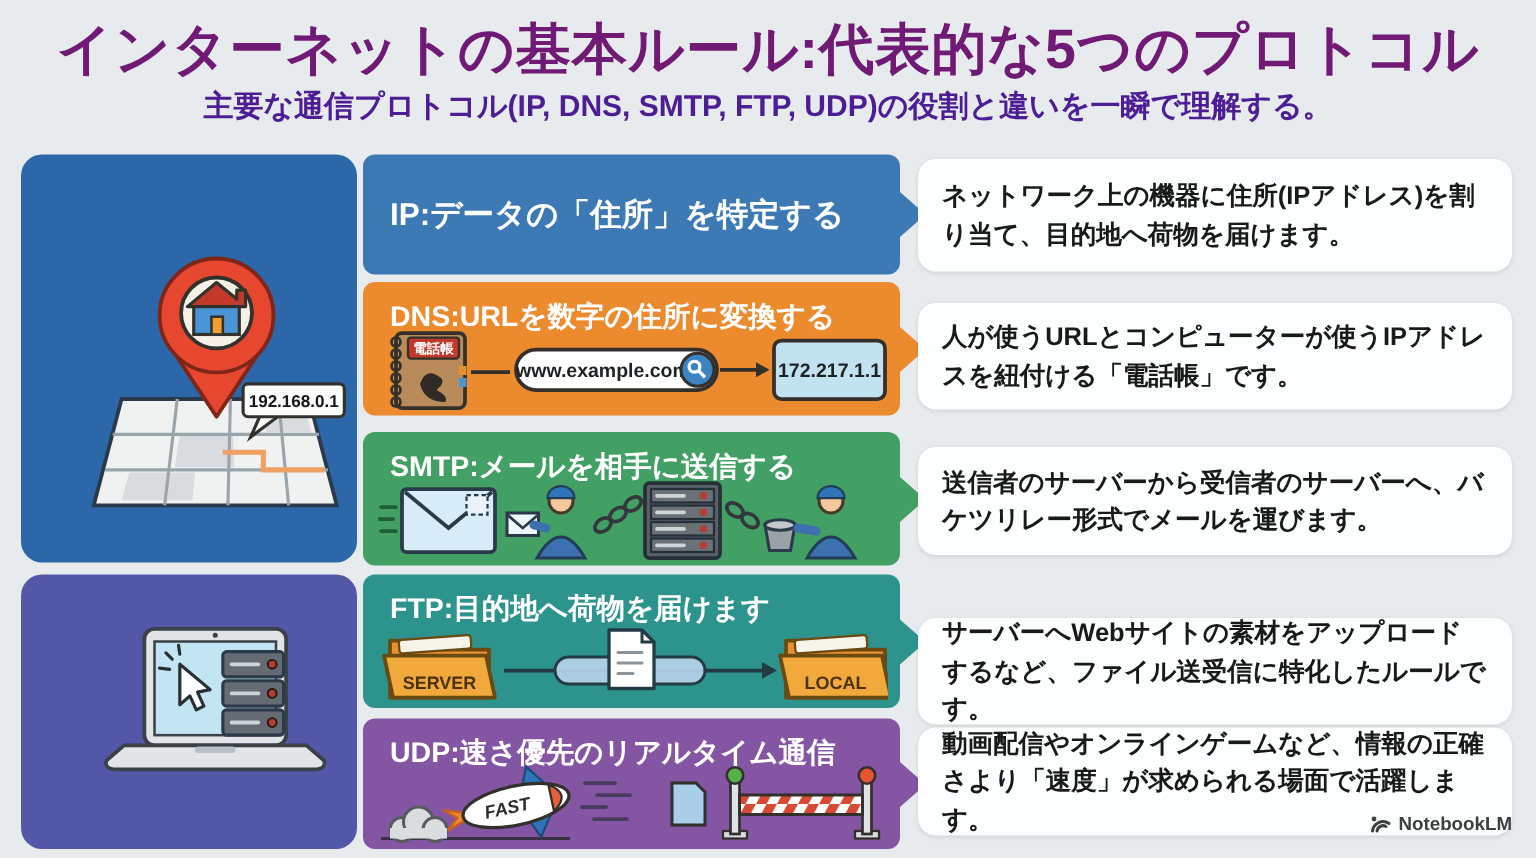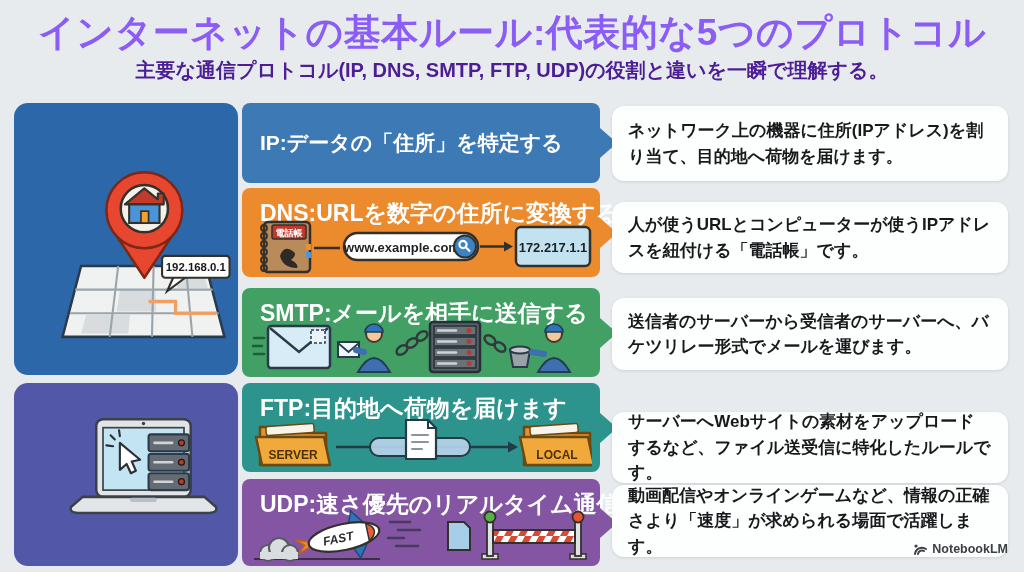--- a/index.html
+++ b/index.html
@@ -10,21 +10,21 @@
     position:relative;
     overflow:hidden;
     color:#15181a;
   }
   .stage { position:absolute; inset:0; }
 
   
   .title {
     position:absolute; top:8px; left:0; width:100%;
     text-align:center; font-size:37px; font-weight:900;
-    letter-spacing:.5px; color:#8b5cf6;
+    letter-spacing:.5px; color:#701a75;
   }
   .subtitle {
     position:absolute; top:57px; left:0; width:100%;
     text-align:center; font-size:20px; font-weight:700; color:#4c1d95;
   }
 
   
   .panel { position:absolute; left:14px; width:224px; border-radius:14px; overflow:hidden;padding-left:35px; }
   .panel-map    { top:103px; height:272px; }
   .panel-laptop { top:383px; height:183px; }
@@ -36,21 +36,21 @@
     border-radius:8px; color:#ffffff;
   }
   .band .tip {
     position:absolute; right:-17px; top:50%; margin-top:-15px;
     width:0; height:0;
     border-top:15px solid transparent;
     border-bottom:15px solid transparent;
     border-left:17px solid currentColor;
   }
   .band-head {
-    font-size:23px; font-weight:800; color:#fff;
+    font-size:19px; font-weight:800; color:#fff;
     padding:10px 18px 0 18px; white-space:nowrap;
   }
   .band-ip   { top:103px; height:80px; display:flex; align-items:center; }
   .band-ip .band-head { padding-top:0; font-size:21px; }
   .band-dns  { top:188px; height:89px; }
   .band-smtp { top:288px; height:89px; }
   .band-ftp  { top:383px; height:89px; }
   .band-udp  { top:479px; height:87px; }
   .band-art { position:absolute; left:10px; right:8px; bottom:3px; height:54px; }
   .band-art svg { display:block; width:100%; height:100%; }

